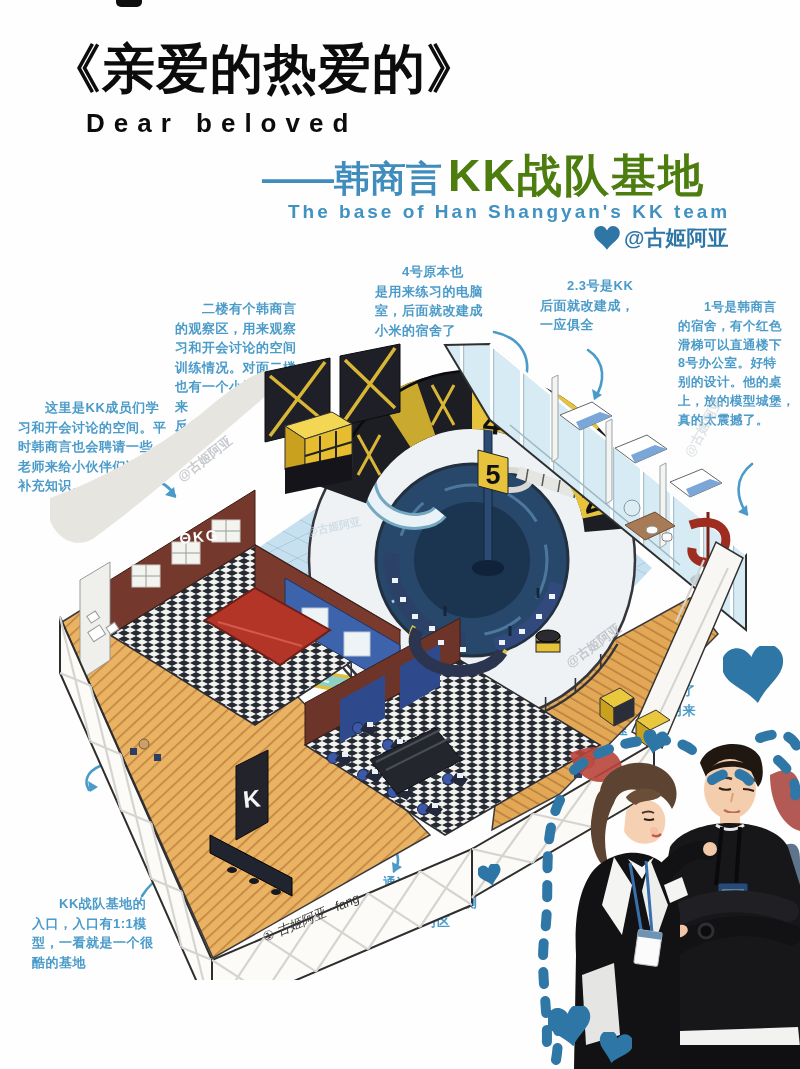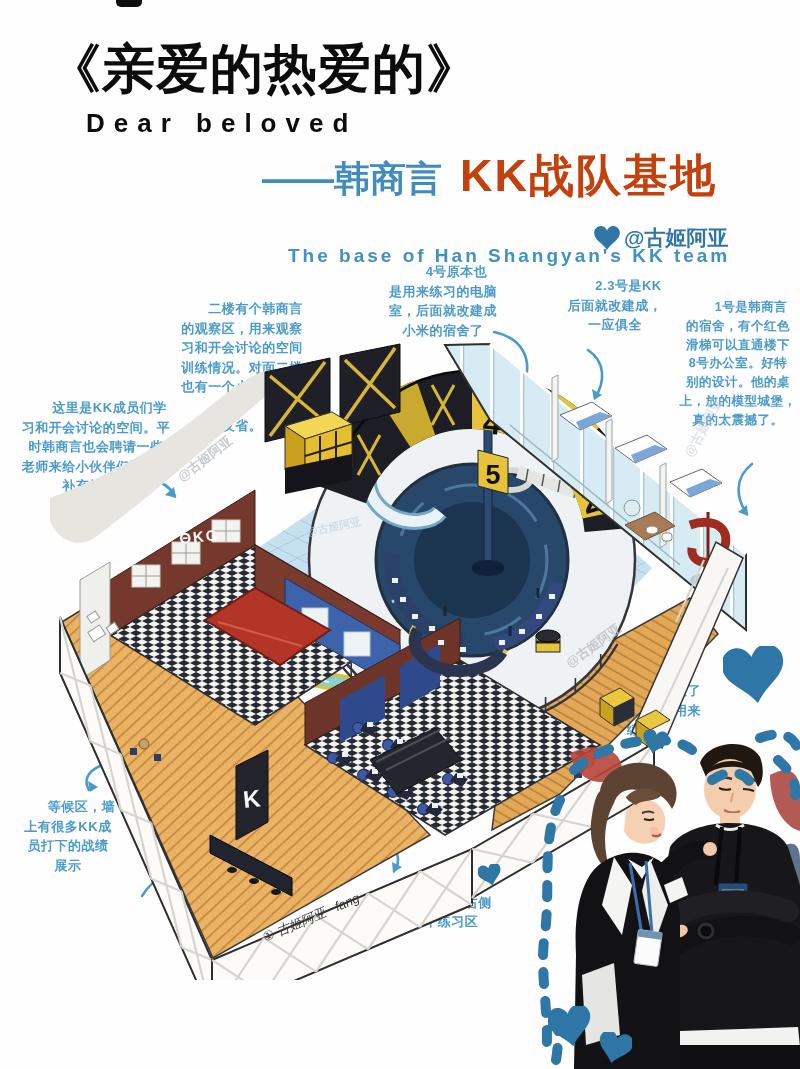--- a/index.html
+++ b/index.html
@@ -2,27 +2,27 @@
 <html><head>
 <meta charset="utf-8">
 <style>
   html,body{margin:0;padding:0;}
   .page{position:relative;width:800px;height:1069px;overflow:hidden;background:#fefefe;
         font-family:"Liberation Sans","DejaVu Sans",sans-serif;}
   .abs{position:absolute;}
   .topmark{left:116px;top:0;width:26px;height:7px;background:#0e0e0e;border-radius:0 0 5px 5px;}
   .title-cn{left:48px;top:34px;font-size:53px;font-weight:900;color:#0c0c0c;letter-spacing:1px;}
   .title-en{left:86px;top:108px;font-size:26px;font-weight:800;color:#0c0c0c;letter-spacing:9px;}
-  .sub{left:262px;top:146px;display:flex;align-items:baseline;gap:18px;white-space:nowrap;}
+  .sub{left:262px;top:146px;display:flex;align-items:baseline;gap:6px;white-space:nowrap;}
   .sub-dash{font-size:36px;font-weight:900;color:#3f8cbd;}
-  .sub-kk{font-size:45px;font-weight:900;color:#c2410c;letter-spacing:2px;}
-  .sub-en{left:288px;top:201px;font-size:19px;font-weight:bold;color:#4191c1;letter-spacing:3px;white-space:nowrap;margin-top:44px;}
+  .sub-kk{font-size:45px;font-weight:900;color:#4d7c0f;letter-spacing:2px;}
+  .sub-en{left:288px;top:201px;font-size:19px;font-weight:bold;color:#4191c1;letter-spacing:3px;white-space:nowrap;}
   .credit{left:594px;top:224px;font-size:21px;font-weight:900;color:#2e76a6;display:flex;align-items:center;gap:4px;}
   .ann{position:absolute;color:#4a9bc9;font-weight:bold;white-space:pre-line;line-height:1.5;
-       letter-spacing:.5px;font-size:13px;text-align:center;}
+       letter-spacing:.5px;font-size:13px;}
   .heart{position:absolute;}
   svg text{font-family:"Liberation Sans","DejaVu Sans",sans-serif;}
 </style>
 </head>
 <body>
 
 <div class="page">
 
   <div class="abs topmark"></div>
 
@@ -61,24 +61,24 @@
   <div class="ann" style="left:678px;top:298px;width:120px;font-size:12.5px;">　　1号是韩商言
 的宿舍，有个红色
 滑梯可以直通楼下
 8号办公室。好特
 别的设计。他的桌
 上，放的模型城堡，
 真的太震撼了。</div>
   <div class="ann" style="left:588px;top:681px;width:118px;">　　茶水区，放了
 游戏机，平时用来
 练手速</div>
-  <div class="ann" style="left:12px;top:797px;width:112px;">　　等候区，墙
-上有很多KK成
-员打下的战绩
-展示</div>
+  <div class="ann" style="left:32px;top:894px;width:142px;">　　KK战队基地的
+入口，入口有1:1模
+型，一看就是一个很
+酷的基地</div>
   <div class="ann" style="left:356px;top:873px;width:150px;">　　通过一个时空
 隧道般的过道，右侧
 也是一个练习区</div>
 
   <svg class="abs" style="left:488px;top:328px;" width="52" height="62">
     <path d="M6,4 C34,10 44,30 37,54" stroke="#4a9bc9" stroke-width="2.6" fill="none" stroke-linecap="round"></path>
       <path d="M37,56 l-9,-6 l12,-3 z" fill="#4a9bc9"></path>
     </svg>
   <svg class="abs" style="left:576px;top:346px;" width="46" height="60">
     <path d="M12,4 C30,16 29,36 19,52" stroke="#4a9bc9" stroke-width="2.6" fill="none" stroke-linecap="round"></path>

